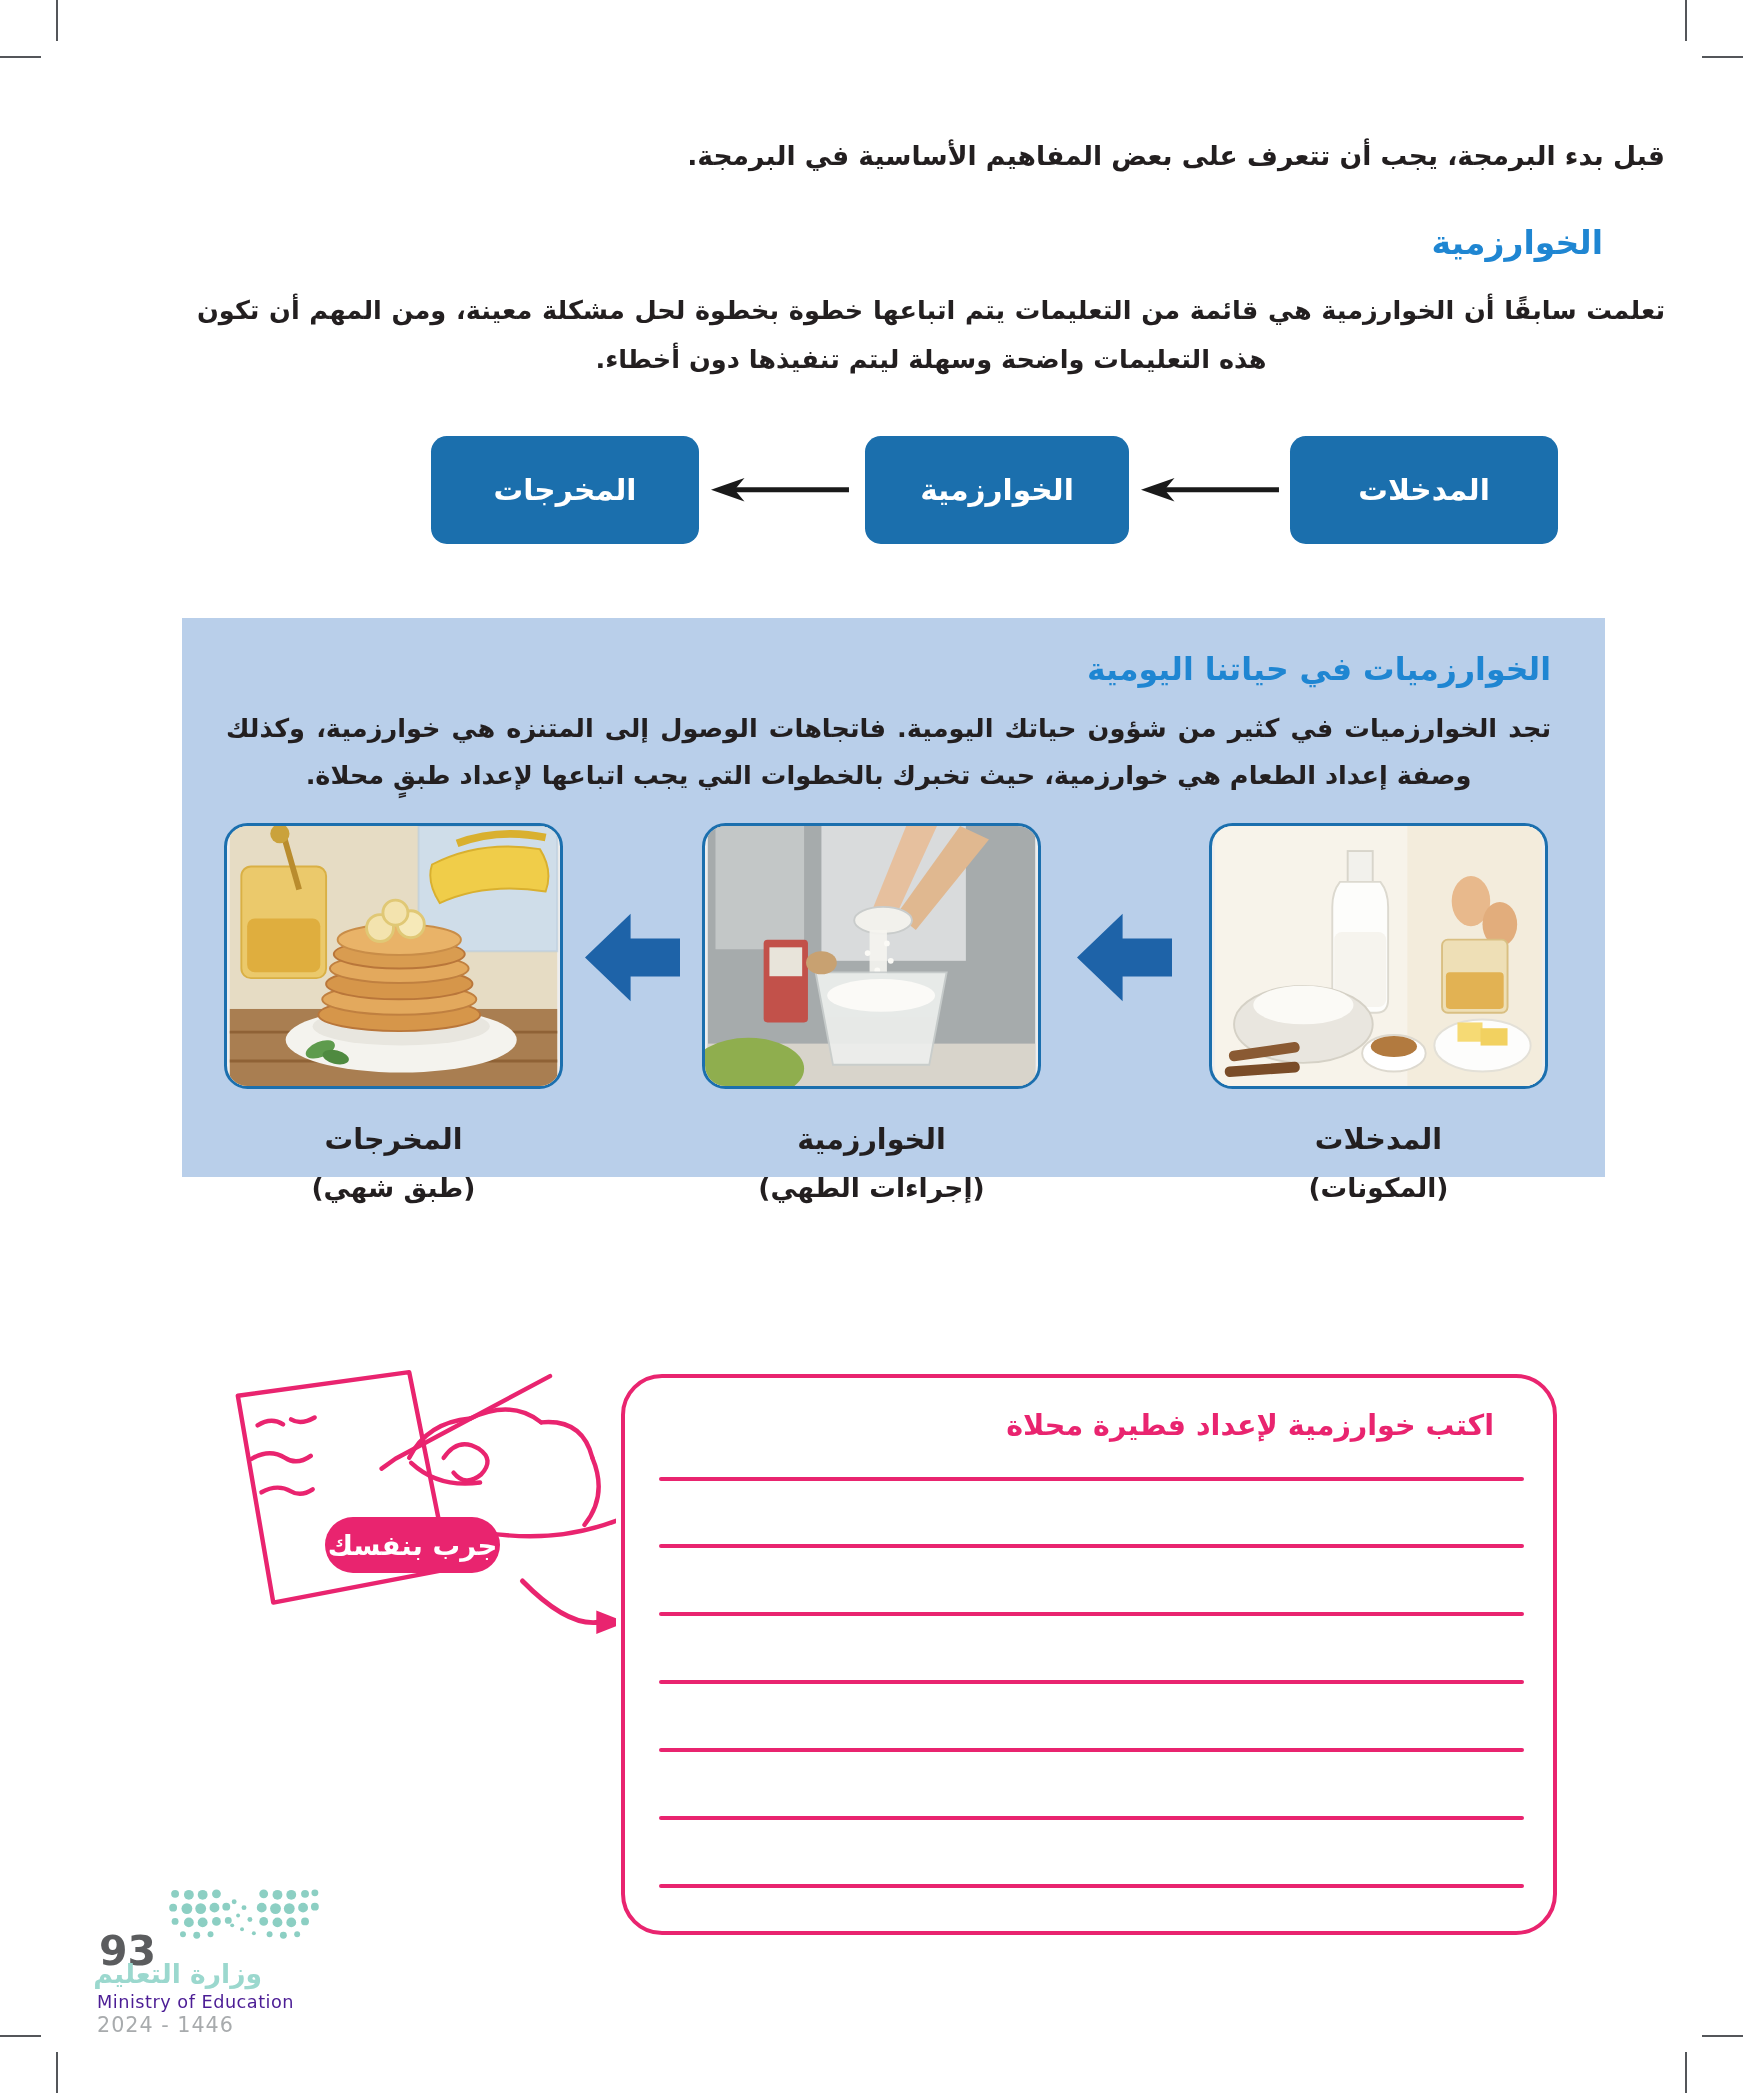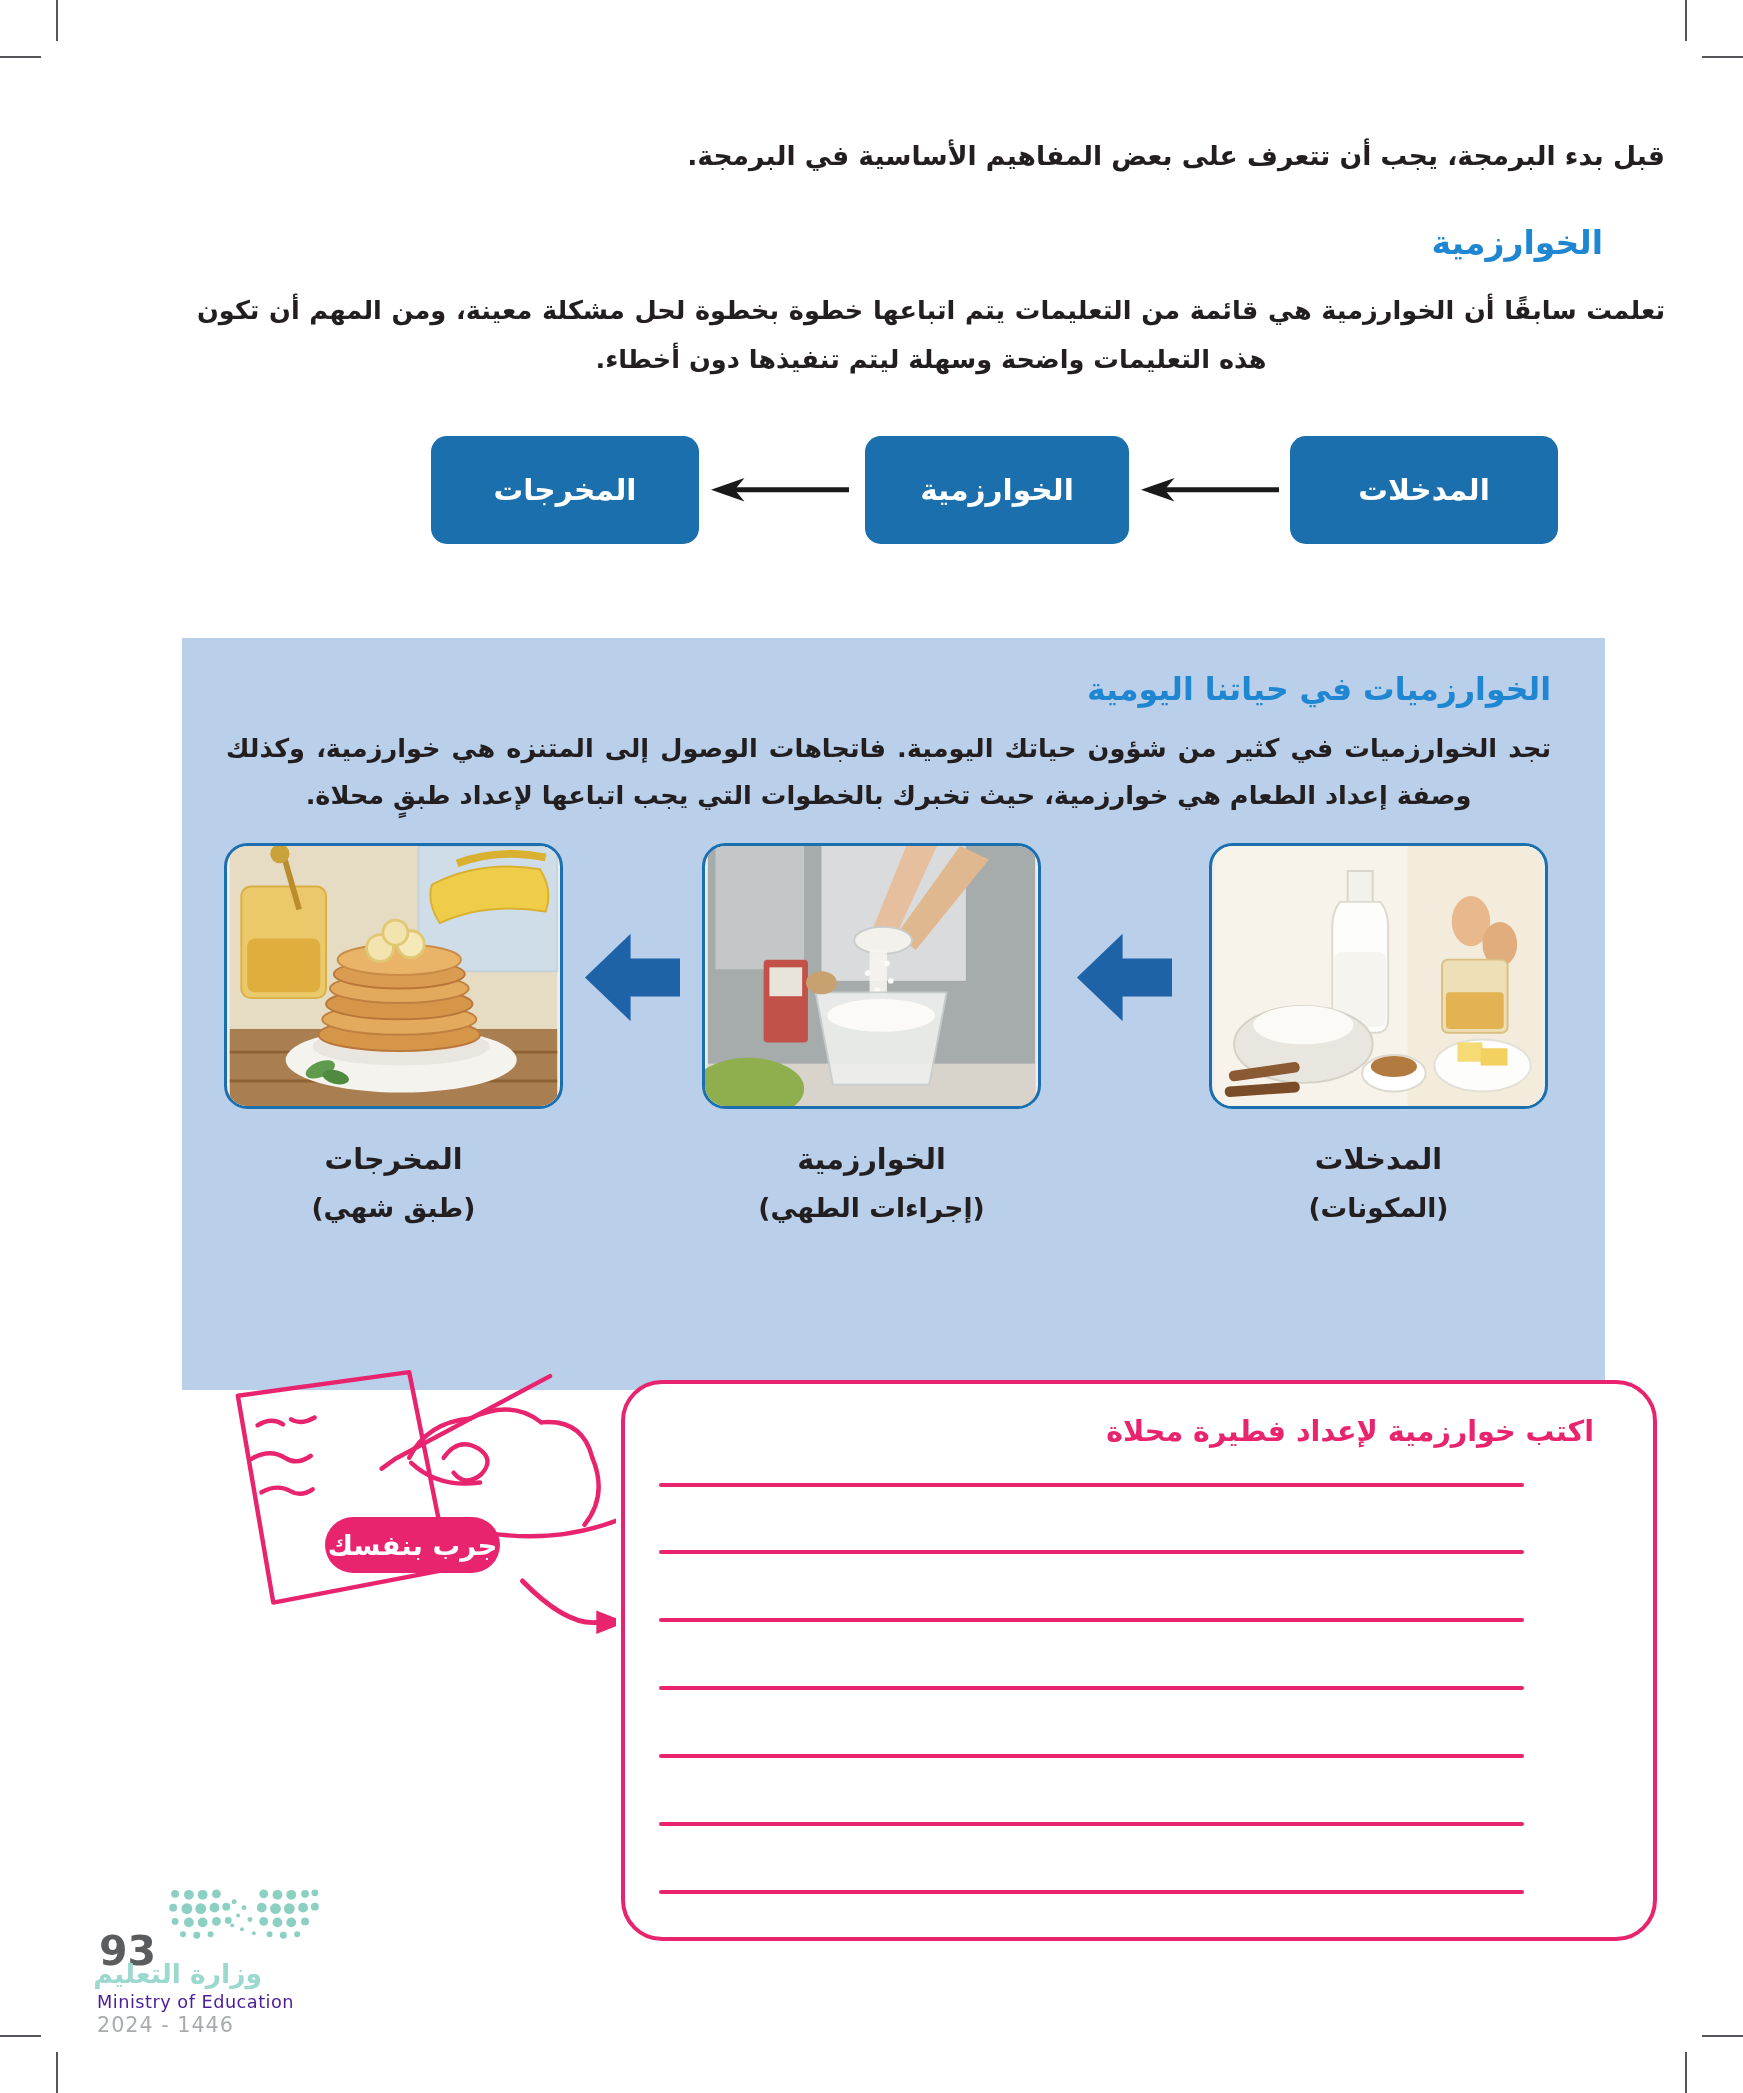--- a/index.html
+++ b/index.html
@@ -12,33 +12,33 @@
   .intro{position:absolute;top:140px;right:79px;font-size:26.6px;font-weight:700;text-align:right;white-space:nowrap;}
   
   .sec-title{position:absolute;top:223px;right:141px;font-size:33px;font-weight:700;color:#1f86d2;text-align:right;}
   .para{position:absolute;left:197px;right:79px;top:286px;font-size:25.6px;font-weight:700;
         line-height:49px;text-align:justify;text-align-last:center;-moz-text-align-last:center;}
   
   .fbox{position:absolute;top:436px;height:108px;background:#1b6fad;border-radius:15.8px;
         color:#ffffff;font-size:29.6px;font-weight:700;display:flex;align-items:center;justify-content:center;}
   .flow-arrow{position:absolute;top:476px;width:148px;height:27.6px;}
   
-  .panel{position:absolute;left:182px;top:618px;width:1423px;height:752px;background:#b9cfea;margin-top:20px;}
+  .panel{position:absolute;left:182px;top:618px;width:1423px;height:559px;background:#b9cfea;}
   .panel-title{position:absolute;top:33px;right:54px;font-size:31.5px;font-weight:700;color:#1f86d2;text-align:right;}
   .panel-body{position:absolute;top:87px;left:44px;right:54px;font-size:25.6px;font-weight:700;line-height:47px;
         text-align:justify;text-align-last:center;-moz-text-align-last:center;}
   .photo{position:absolute;top:205px;width:339px;height:266px;border:3.9px solid #1b6fae;border-radius:23.6px;
         overflow:hidden;box-sizing:border-box;background:#eee;}
   .photo svg{display:block;width:100%;height:100%;}
   .big-arrow{position:absolute;top:294px;width:95px;height:91px;}
   .step-label{position:absolute;top:504px;width:339px;text-align:center;font-size:28.6px;font-weight:700;color:#231f20;}
   .step-sub{position:absolute;top:554px;width:339px;text-align:center;font-size:26.6px;font-weight:700;color:#231f20;}
   
-  .activity{position:absolute;left:621px;top:1374px;width:1036px;height:561px;box-sizing:border-box;
-        border:4.9px solid #e9246f;border-radius:41px;background:#ffffff;margin-top:6px;}
+  .activity{position:absolute;left:621px;top:1374px;width:936px;height:561px;box-sizing:border-box;
+        border:4.9px solid #e9246f;border-radius:41px;background:#ffffff;}
   .activity-title{position:absolute;top:29.6px;right:59px;font-size:28.6px;font-weight:700;color:#e9246f;text-align:right;}
   .wline{position:absolute;left:34px;width:865px;height:3.9px;background:#e9246f;border-radius:2px;}
   
   .illus{position:absolute;left:163px;top:1364px;width:453px;height:296px;}
   .badge{position:absolute;left:325px;top:1517px;width:175px;height:56px;background:#e9246f;border-radius:28.6px;
         color:#ffffff;font-size:27.6px;font-weight:700;display:flex;align-items:center;justify-content:center;z-index:3;}
   
   .pageno{position:absolute;left:99px;top:1927px;font-size:41px;font-weight:700;color:#5b5c5e;text-align:center;}
   .logo-dots{position:absolute;left:165px;top:1884px;width:158px;height:63px;}
   .ministry-ar{position:absolute;left:95px;top:1958px;width:167px;font-size:26.6px;font-weight:700;color:#9bd8ce;

